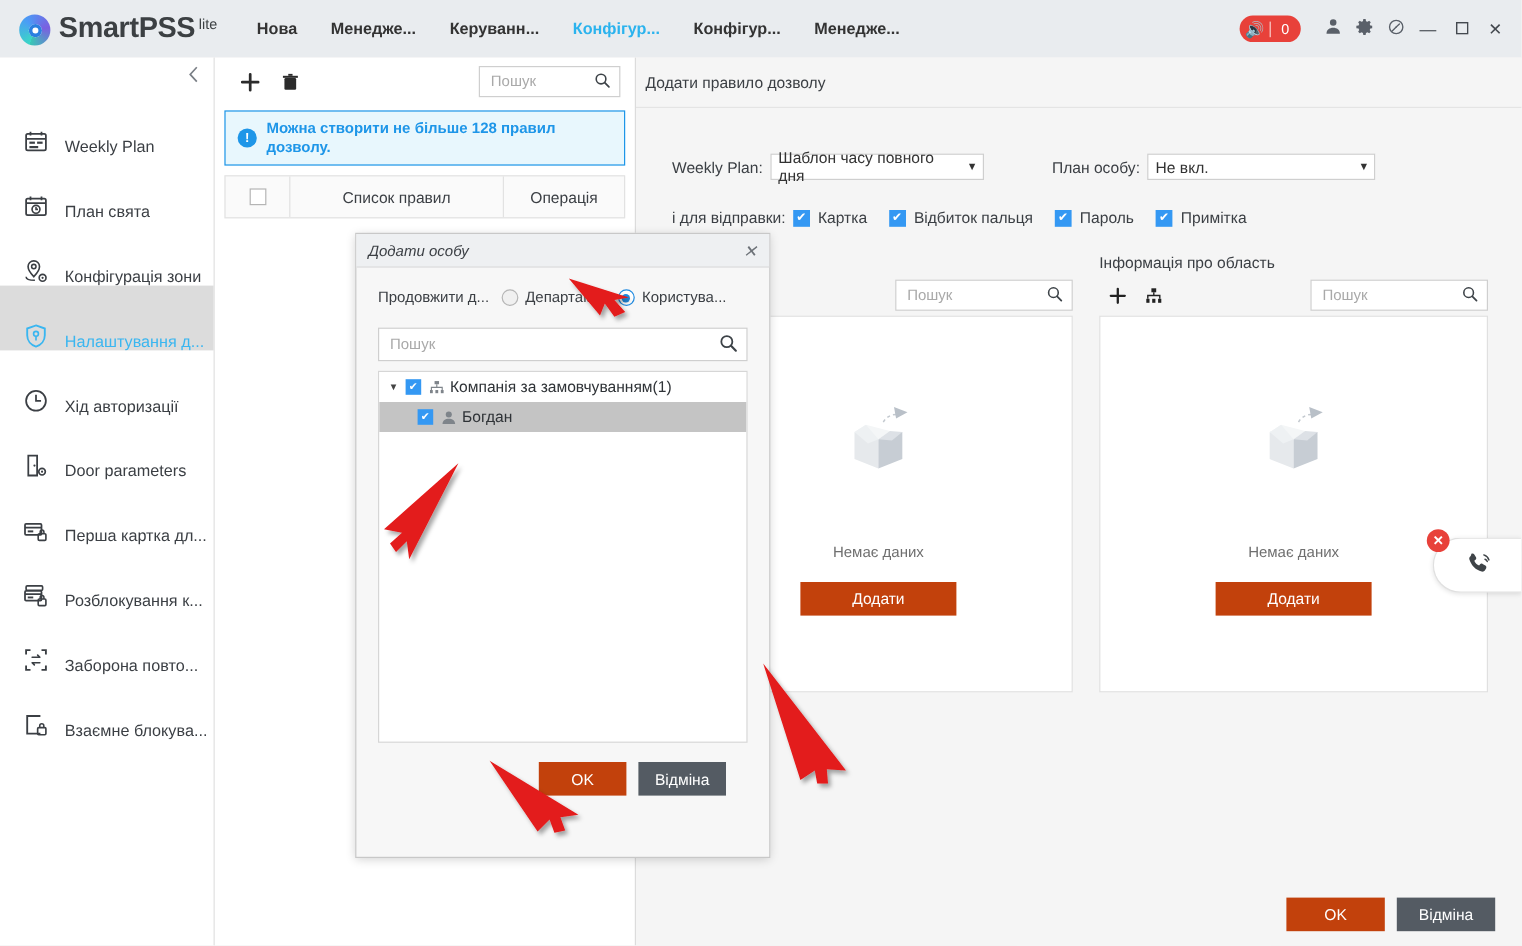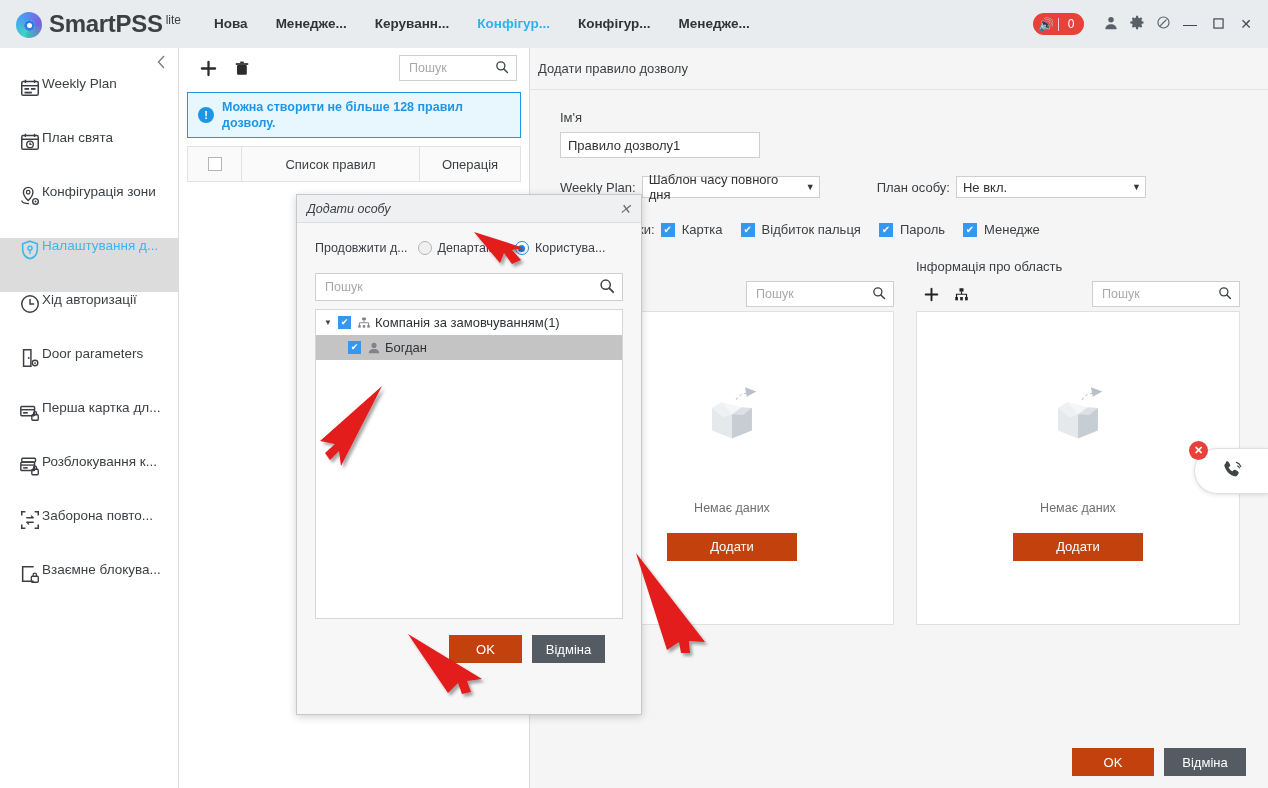--- a/index.html
+++ b/index.html
@@ -53,21 +53,21 @@
   
   .sidebar{
     position:absolute;left:0;top:48px;width:179px;height:740px;
     background:#fff;border-right:1px solid #dcdcdc;
   }
   .collapse{
     height:28px;display:flex;align-items:center;justify-content:flex-end;
     padding-right:12px;color:#7a7f86;font-size:13px;cursor:default;
   }
   .side-item{
-    height:54px;display:flex;align-items:flex-start;padding-left:18px;
+    height:54px;display:flex;align-items:flex-end;padding-left:18px;gap:12px;
     color:#3b3f44;font-size:13.5px;cursor:default;white-space:nowrap;overflow:hidden;
   }
   .side-item.active{ background:#dcdcdc;color:#3ab6f0;}
   .side-ico{ width:24px;height:24px;flex:0 0 24px;display:flex;align-items:center;justify-content:center;}
   .side-ico svg{ display:block;}
 
   
   .listpanel{
     position:absolute;left:179px;top:48px;width:351px;height:740px;
     background:#fff;border-right:1px solid #dcdcdc;
@@ -440,24 +440,20 @@
     <div class="th c2">Список правил</div>
     <div class="th c3">Операція</div>
   </div>
 </div>
 
 <div class="main">
   <div class="main-title">Додати правило дозволу</div>
 
   <div class="form">
     <div class="row1">
-      <div>
-        <div class="fld-lab">Ім'я</div>
-        <input class="fld-inp" value="Правило дозволу1" style="">
-      </div>
     </div>
 
     <div class="row2">
       <span class="inline-lab">Weekly Plan:</span>
       <div class="sel w1">
         <span>Шаблон часу повного дня</span>
         <span class="caret">▼</span>
       </div>
       <span class="inline-lab" style="margin-left:57px;">План особу:</span>
       <div class="sel w2">
@@ -468,21 +464,21 @@
 
     <div class="row3">
       <span class="inline-lab">і для відправки:</span>
       <span class="cbx">✔</span>
       <span class="cbx-lab">Картка</span>
       <span class="cbx">✔</span>
       <span class="cbx-lab">Відбиток пальця</span>
       <span class="cbx">✔</span>
       <span class="cbx-lab">Пароль</span>
       <span class="cbx">✔</span>
-      <span class="cbx-lab">Менедже</span>
+      <span class="cbx-lab">Примітка</span>
     </div>
 
     <div class="cards">
 
       <div class="card-col">
         <div class="card-hd">бу</div>
         <div class="card-tools">
           <div class="searchbox">
             <input placeholder="Пошук" style="">
             <span class="mag">

